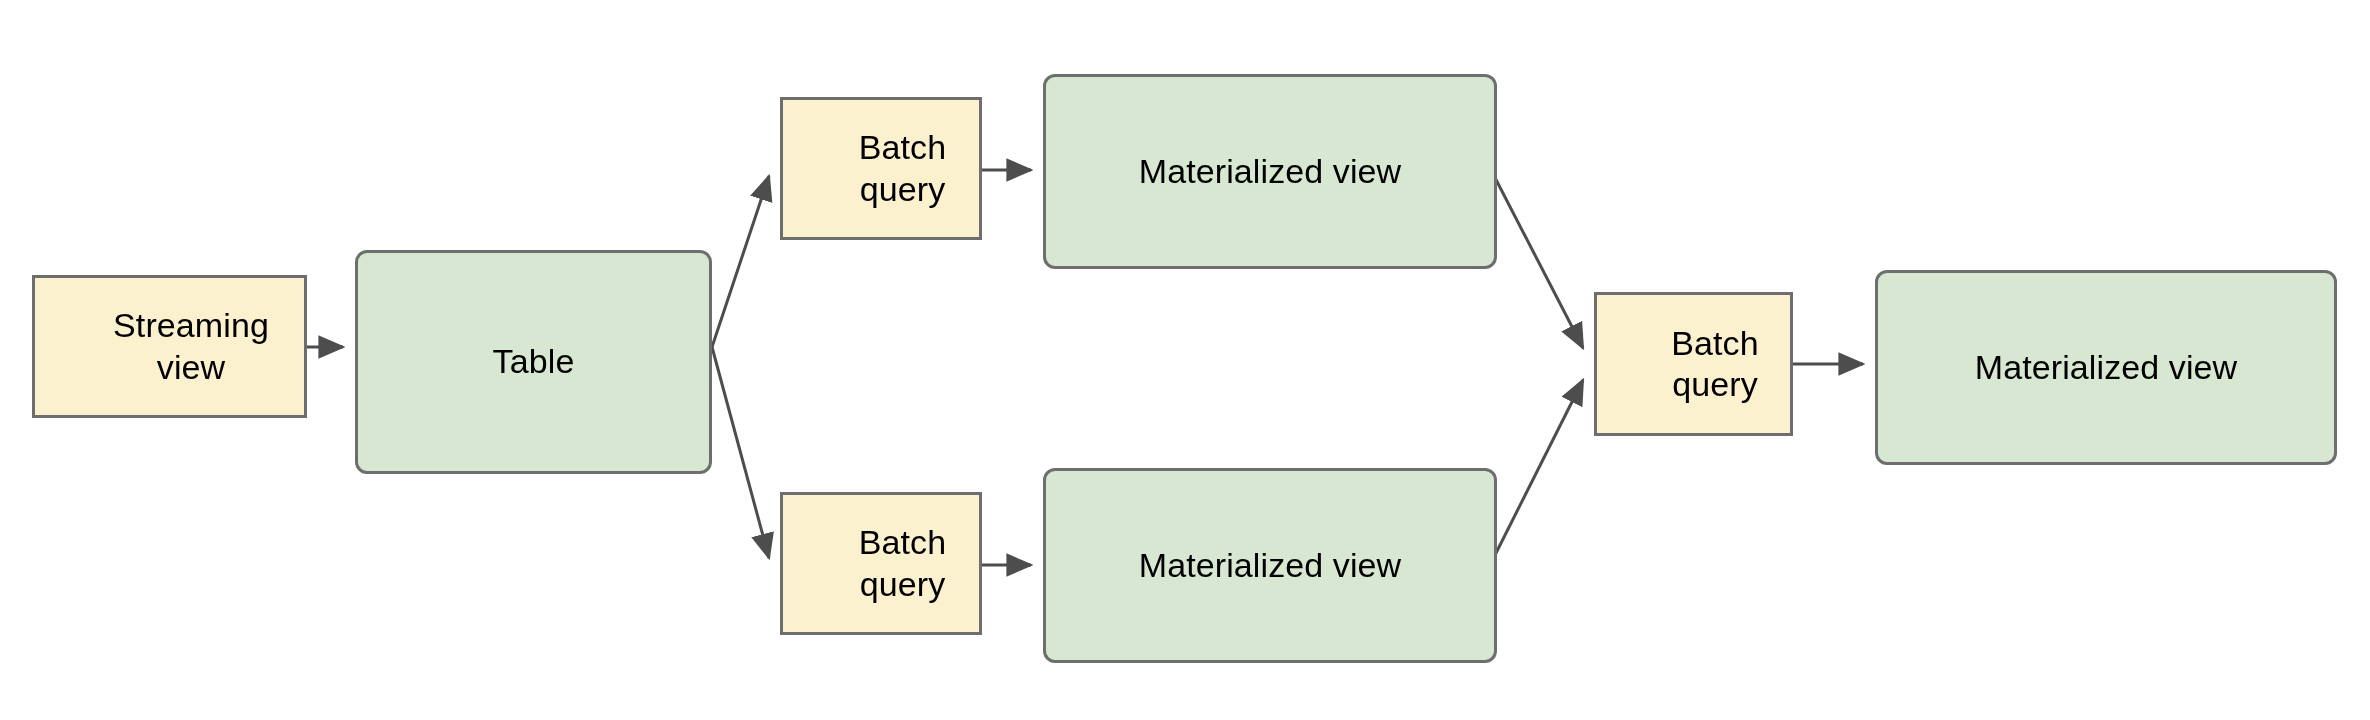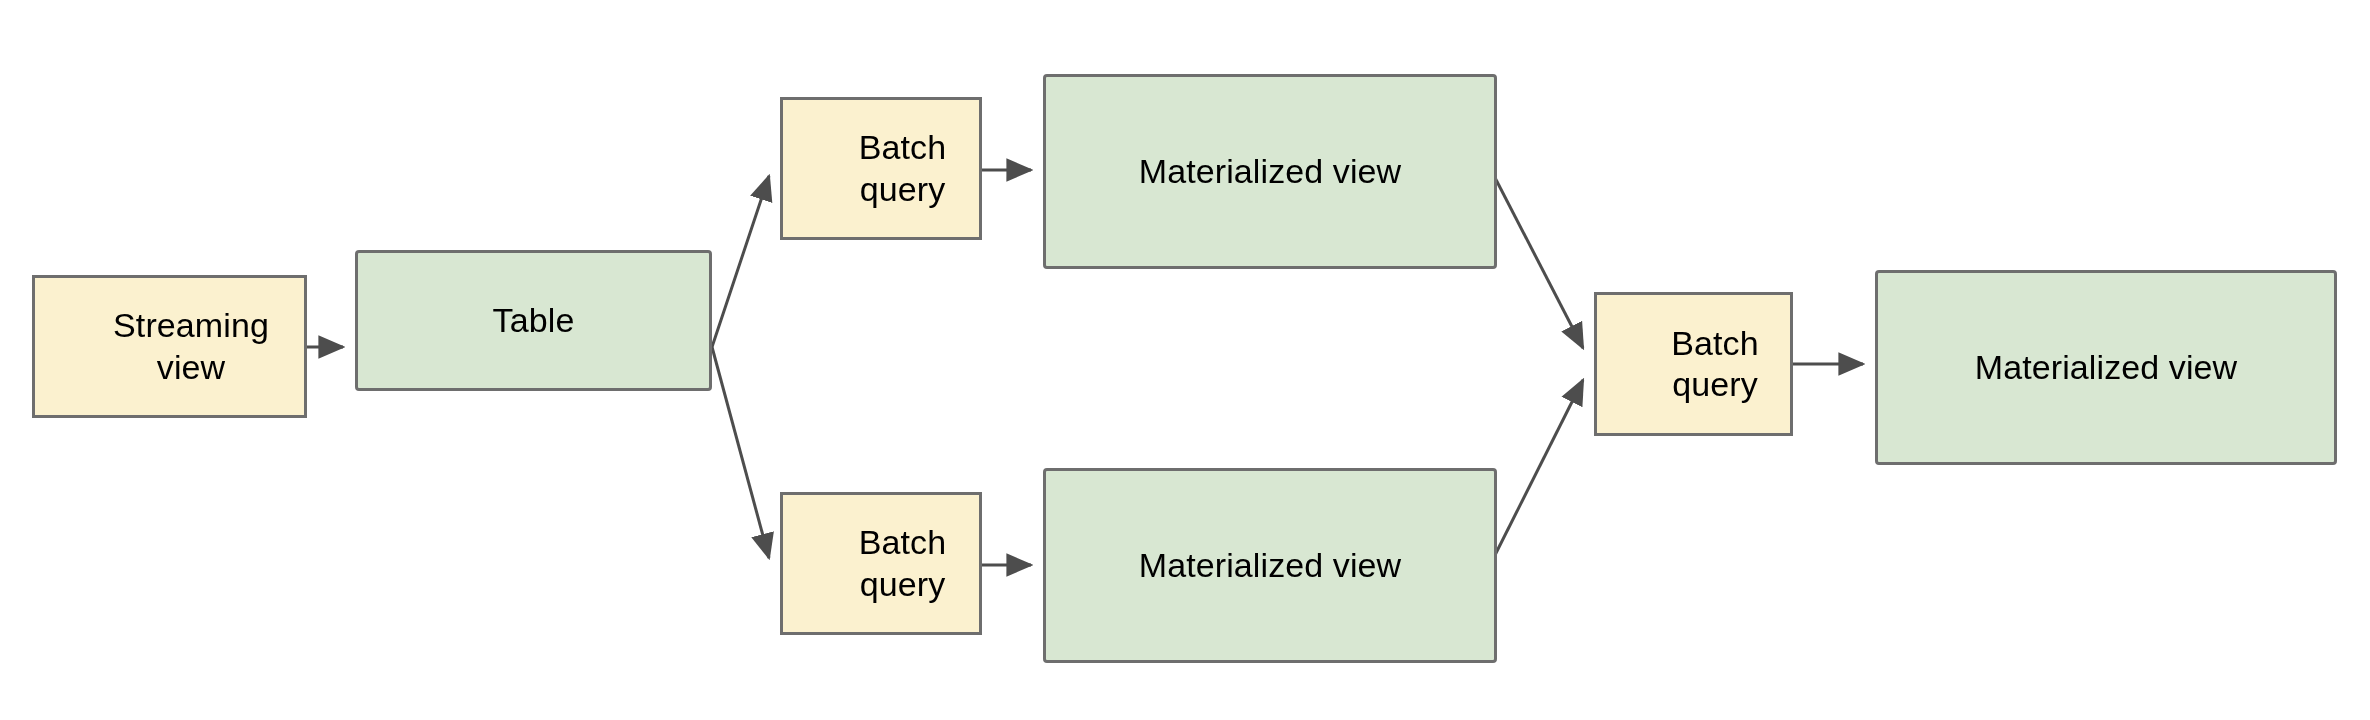--- a/index.html
+++ b/index.html
@@ -42,21 +42,21 @@
   }
   .node-process {
     background: #fbf1cf;
     border: 3px solid #6e6e6e;
     border-radius: 0;
     padding-left: 43px;
   }
   .node-store {
     background: #d8e7d2;
     border: 3px solid #6e6e6e;
-    border-radius: 4px;
+    border-radius: 12px;
   }
   .node-label {
     display: block;
     padding: 0 6px;
   }
 </style>
 </head>
 <body>
 
 <div id="canvas">
@@ -78,21 +78,21 @@
       <line x1="1490" y1="565" x2="1583" y2="380"></line>
       <line x1="1793" y1="364" x2="1863" y2="364"></line>
     </g>
   </svg>
 
   <div class="node node-process" style="left:32px; top:275px; width:275px; height:143px;">
     <span class="node-label">Streaming
 view</span>
   </div>
 
-  <div class="node node-store" style="left:355px; top:250px; width:357px; height:141px;">
+  <div class="node node-store" style="left:355px; top:250px; width:357px; height:224px;">
     <span class="node-label">Table</span>
   </div>
 
   <div class="node node-process" style="left:780px; top:97px; width:202px; height:143px;">
     <span class="node-label">Batch
 query</span>
   </div>
 
   <div class="node node-store" style="left:1043px; top:74px; width:454px; height:195px;">
     <span class="node-label">Materialized view</span>

